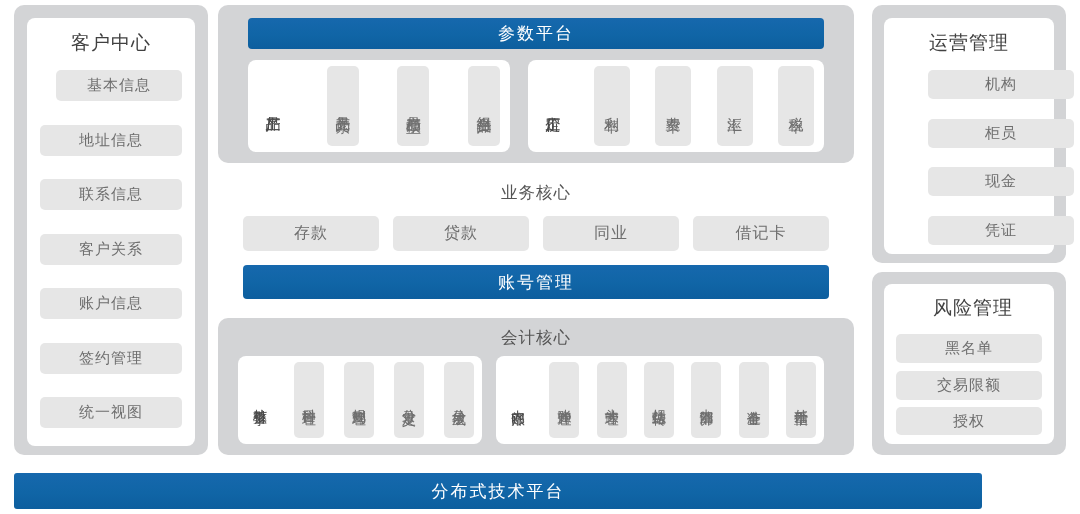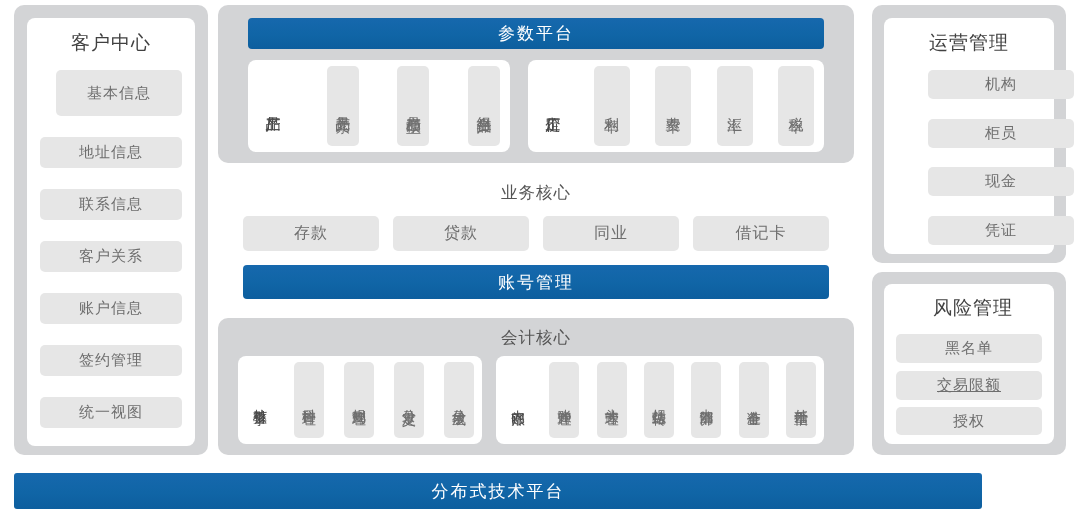--- a/index.html
+++ b/index.html
@@ -103,21 +103,21 @@
 </style>
 </head>
 <body>
 
 <div class="canvas">
 
   <div class="frame" style="left:14px;top:5px;width:194px;height:450px;"></div>
   <div class="card" style="left:27px;top:18px;width:168px;height:428px;"></div>
   <div class="panel-title" style="position:absolute;left:27px;top:33px;width:168px;">客户中心</div>
   <div class="stack" style="left:40px;top:70px;width:142px;height:358px;justify-content:space-between;">
-    <div class="chip" style="height:46px;margin-left:16px;">基本信息</div>
+    <div class="chip" style="height:31px;margin-left:16px;">基本信息</div>
     <div class="chip" style="height:31px;">地址信息</div>
     <div class="chip" style="height:31px;">联系信息</div>
     <div class="chip" style="height:31px;">客户关系</div>
     <div class="chip" style="height:31px;">账户信息</div>
     <div class="chip" style="height:31px;">签约管理</div>
     <div class="chip" style="height:31px;">统一视图</div>
   </div>
 
   <div class="frame" style="left:218px;top:5px;width:636px;height:158px;"></div>
   <div class="bluebar" style="left:248px;top:18px;width:576px;height:31px;">
@@ -183,21 +183,21 @@
     <div class="chip" style="height:29px;">柜员</div>
     <div class="chip" style="height:29px;">现金</div>
     <div class="chip" style="height:29px;">凭证</div>
   </div>
 
   <div class="frame" style="left:872px;top:272px;width:194px;height:183px;"></div>
   <div class="card" style="left:884px;top:284px;width:170px;height:160px;"></div>
   <div class="panel-title" style="position:absolute;left:884px;top:298px;width:178px;">风险管理</div>
   <div class="stack" style="left:896px;top:334px;width:146px;height:101px;justify-content:space-between;">
     <div class="chip" style="height:29px;">黑名单</div>
-    <div class="chip" style="height:29px;text-decoration:underline;">交易限额</div>
+    <div class="chip" style="height:29px;">交易限额</div>
     <div class="chip" style="height:28px;">授权</div>
   </div>
 
   <div class="bluebar" style="left:14px;top:473px;width:968px;height:36px;border-radius:3px;">
     <span>分布式技术平台</span>
   </div>
 
 </div>
 
 </body></html>

